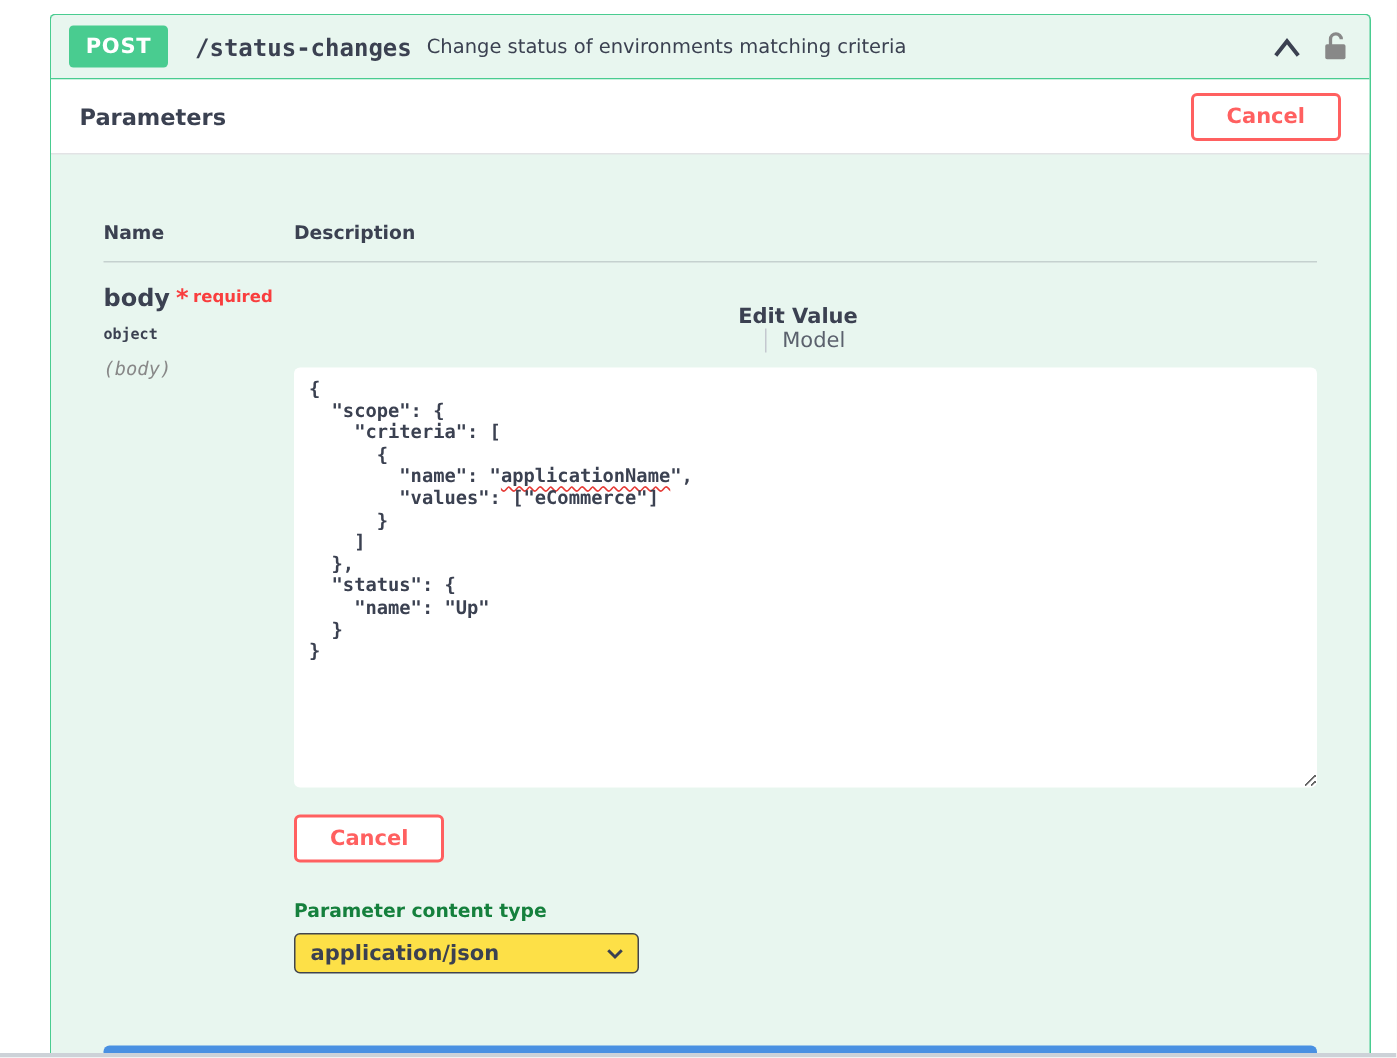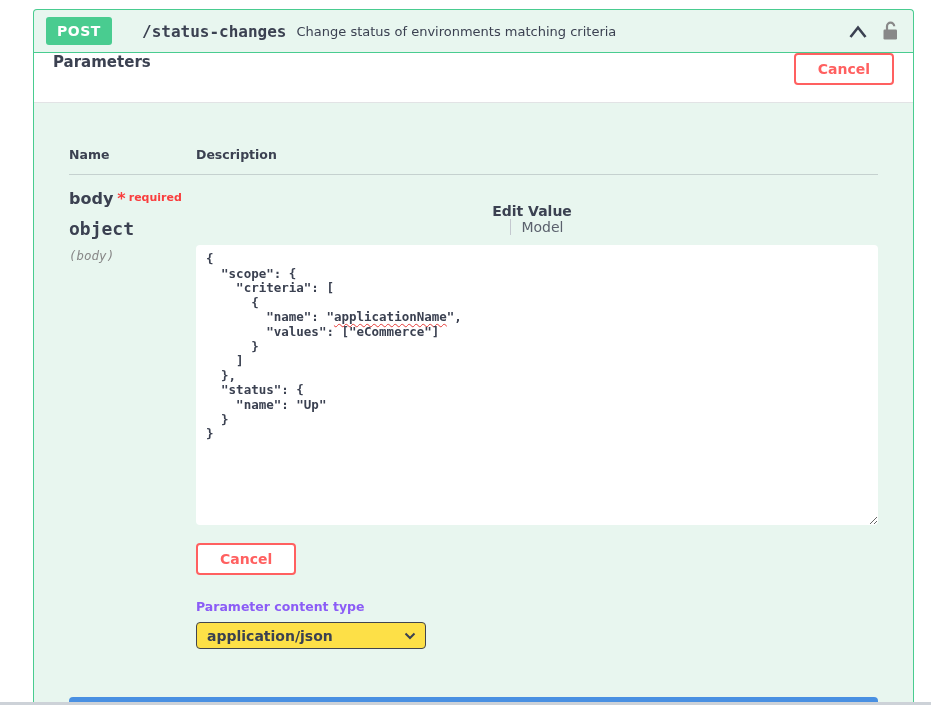--- a/index.html
+++ b/index.html
@@ -10,62 +10,62 @@
   .opblock { position:absolute; left:33px; top:9px; width:881px; height:694px;
     border:1px solid #49cc90; border-bottom:none; border-radius:4px 4px 0 0;
     background:#e8f6ef; overflow:hidden; }
 
   
   .summary { display:flex; align-items:center; gap:10px; padding:7px 12px;
     border-bottom:1px solid #49cc90; cursor:pointer; }
   .method-badge { background:#49cc90; color:#fff; font-weight:bold; font-size:14px;
     width:66px; padding:6px 0; text-align:center; border-radius:3px; letter-spacing:.5px; }
   .path { font-family:"DejaVu Sans Mono","Liberation Mono",monospace; font-weight:bold;
-    font-size:16px; color:#3b4151; margin-left:20px; }
+    font-size:16px; color:#3b4151; margin-left:8px; }
   .sum-desc { font-size:13px; color:#3b4151; flex:1; }
   .icon-btn { background:none; border:none; padding:2px; cursor:pointer; display:flex; align-items:center; }
 
   
-  .section-header { height:50px; background:#fff; display:flex; align-items:flex-start;
+  .section-header { height:50px; background:#fff; display:flex; align-items:center;
     justify-content:space-between; padding:0 19px; border-bottom:1px solid rgba(59,65,81,.15);gap:16px; }
   .section-title { font-size:15px; font-weight:bold; color:#3b4151; }
   .btn-cancel { background:#fff; border:2px solid #ff6060; color:#ff6060; font-weight:bold;
     font-size:14px; border-radius:4px; padding:6px 22px; cursor:pointer;
     font-family:"DejaVu Sans","Liberation Sans",sans-serif; }
 
   
   .content { padding:26px 35px 0;margin-top:18px; }
   .thead { display:grid; grid-template-columns:127px 1fr; font-size:12.5px; font-weight:bold;
     color:#3b4151; padding-bottom:12px; border-bottom:1px solid rgba(59,65,81,.2); }
   .prow { display:grid; grid-template-columns:127px 1fr; padding-top:14px; }
 
   .pname { font-size:16px; font-weight:bold; color:#3b4151; }
   .req-star { color:#f93e3e; margin-left:4px; }
   .req-label { color:#f93e3e; font-size:11px; font-weight:bold; margin-left:3px;
     position:relative; top:-3px; }
   .ptype { font-family:"DejaVu Sans Mono","Liberation Mono",monospace; font-weight:bold;
-    font-size:18px; color:#3b4151; margin-top:10px; }
+    font-size:10px; color:#3b4151; margin-top:10px; }
   .pin  { font-family:"DejaVu Sans Mono","Liberation Mono",monospace; font-style:italic;
     font-size:12.5px; color:#888; margin-top:9px; }
 
   .tabs { margin-top:14px; display:flex; align-items:center; font-size:14px;flex-direction:column; }
   .tab-edit { font-weight:bold; color:#3b4151; padding-right:10px; cursor:pointer; }
   .tab-model { color:#5b616d; border-left:1px solid #c4c8cf; padding-left:10px; cursor:pointer; }
 
   .editor { margin-top:10px; width:100%; height:280px; background:#fff; border:none;
     border-radius:4px; padding:7px 10px;
     font-family:"DejaVu Sans Mono","Liberation Mono",monospace; font-weight:bold;
     font-size:12.5px; line-height:14.6px; color:#3b4151; white-space:pre;
     overflow:auto; resize:both; outline:none; }
   .squiggle { text-decoration-line:underline; text-decoration-style:wavy;
     text-decoration-color:#e53935; text-decoration-thickness:1px; text-underline-offset:2px; }
 
   .btn-cancel.small { margin-top:18px; }
 
-  .ct-label { margin-top:24px; font-size:12.5px; font-weight:bold; color:#8b5cf6; }
+  .ct-label { margin-top:24px; font-size:12.5px; font-weight:bold; color:#15803d; }
   .select-wrap { position:relative; width:230px; margin-top:8px; }
   .select-wrap select { width:100%; height:27px; appearance:none; -webkit-appearance:none;
     border:1px solid #41444e; border-radius:4px; background:#fde047; font-weight:bold;
     font-size:14px; color:#3b4151; padding:0 30px 0 10px;
     font-family:"DejaVu Sans","Liberation Sans",sans-serif; cursor:pointer; }
   .select-chevron { position:absolute; right:10px; top:10px; pointer-events:none; display:block; }
 
   .execute-wrap { margin-top:48px; }
   .btn-execute { display:block; width:100%; background:#4990e2; border:none; color:#fff;
     font-weight:bold; font-size:14.5px; padding:9px 0; border-radius:4px; cursor:pointer;

